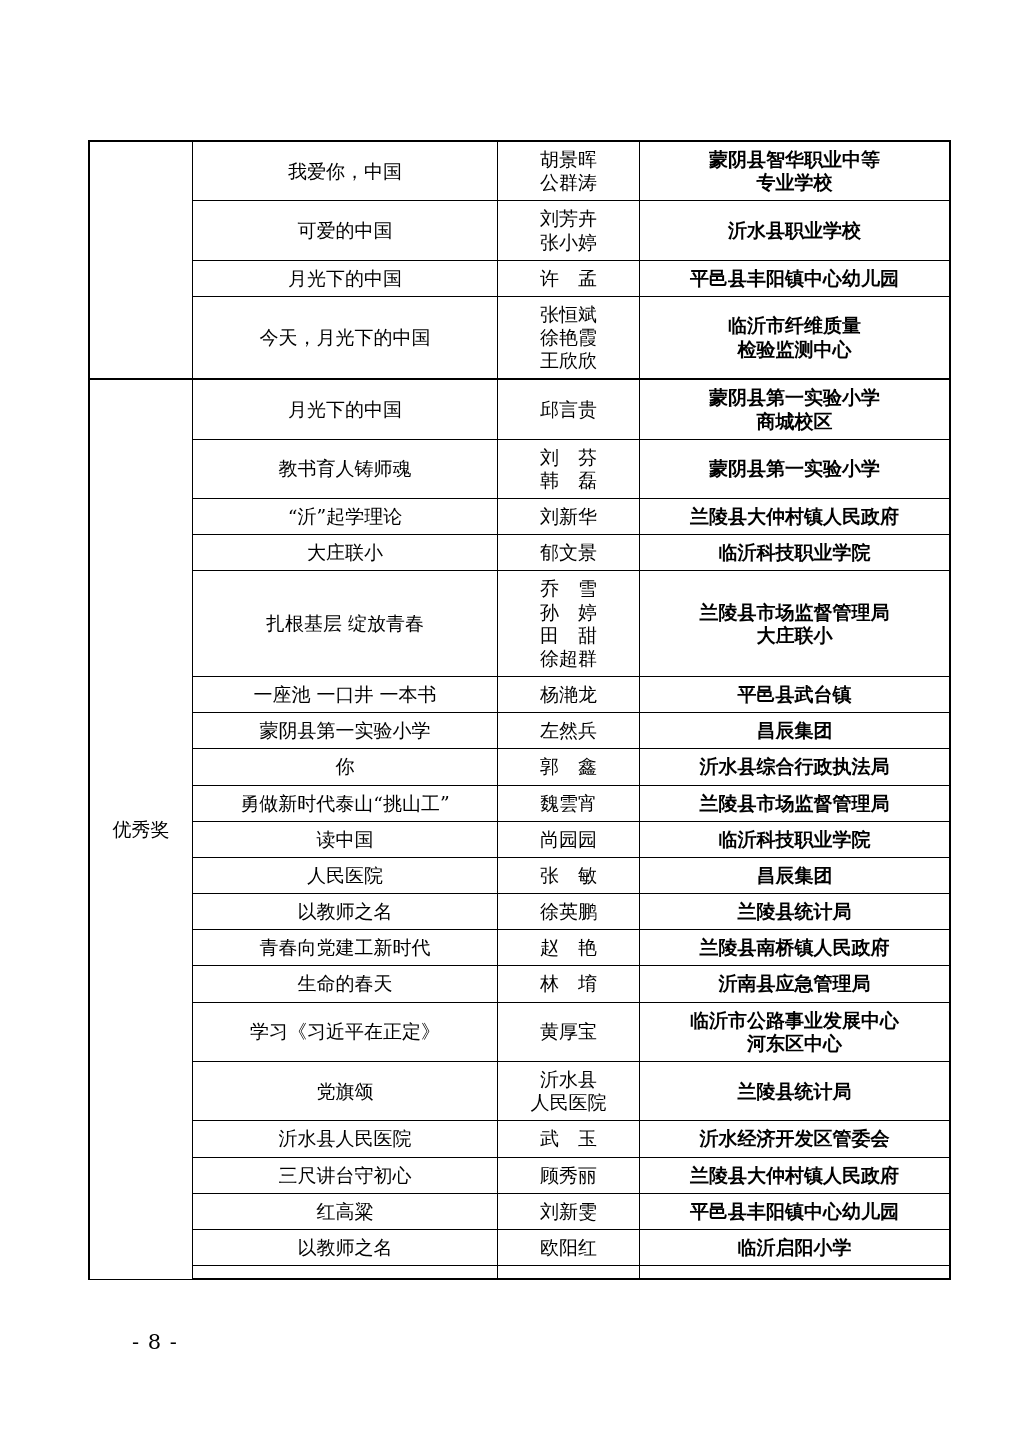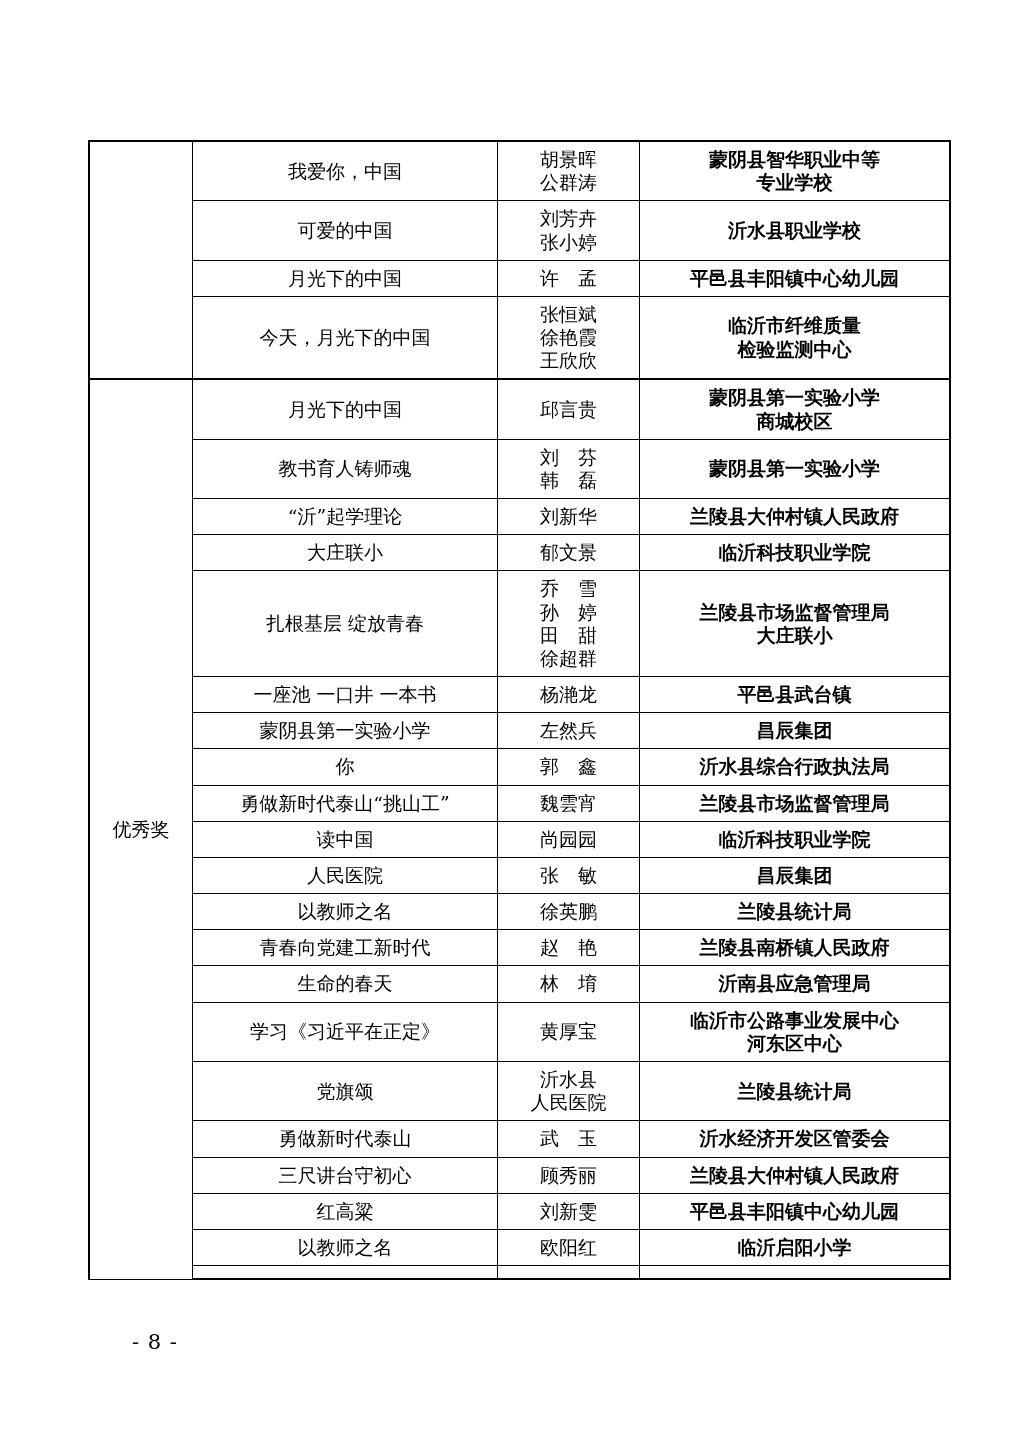--- a/index.html
+++ b/index.html
@@ -198,21 +198,21 @@
           <td class="col-org thick-right">临沂市公路事业发展中心
 河东区中心</td>
         </tr>
         <tr>
           <td class="col-title">党旗颂</td>
           <td class="col-author">沂水县
 人民医院</td>
           <td class="col-org thick-right">兰陵县统计局</td>
         </tr>
         <tr>
-          <td class="col-title">勇做新时代泰山</td>
+          <td class="col-title">沂水县人民医院</td>
           <td class="col-author">武　玉</td>
           <td class="col-org thick-right">沂水经济开发区管委会</td>
         </tr>
         <tr>
           <td class="col-title">三尺讲台守初心</td>
           <td class="col-author">顾秀丽</td>
           <td class="col-org thick-right">兰陵县大仲村镇人民政府</td>
         </tr>
         <tr>
           <td class="col-title">红高粱</td>

